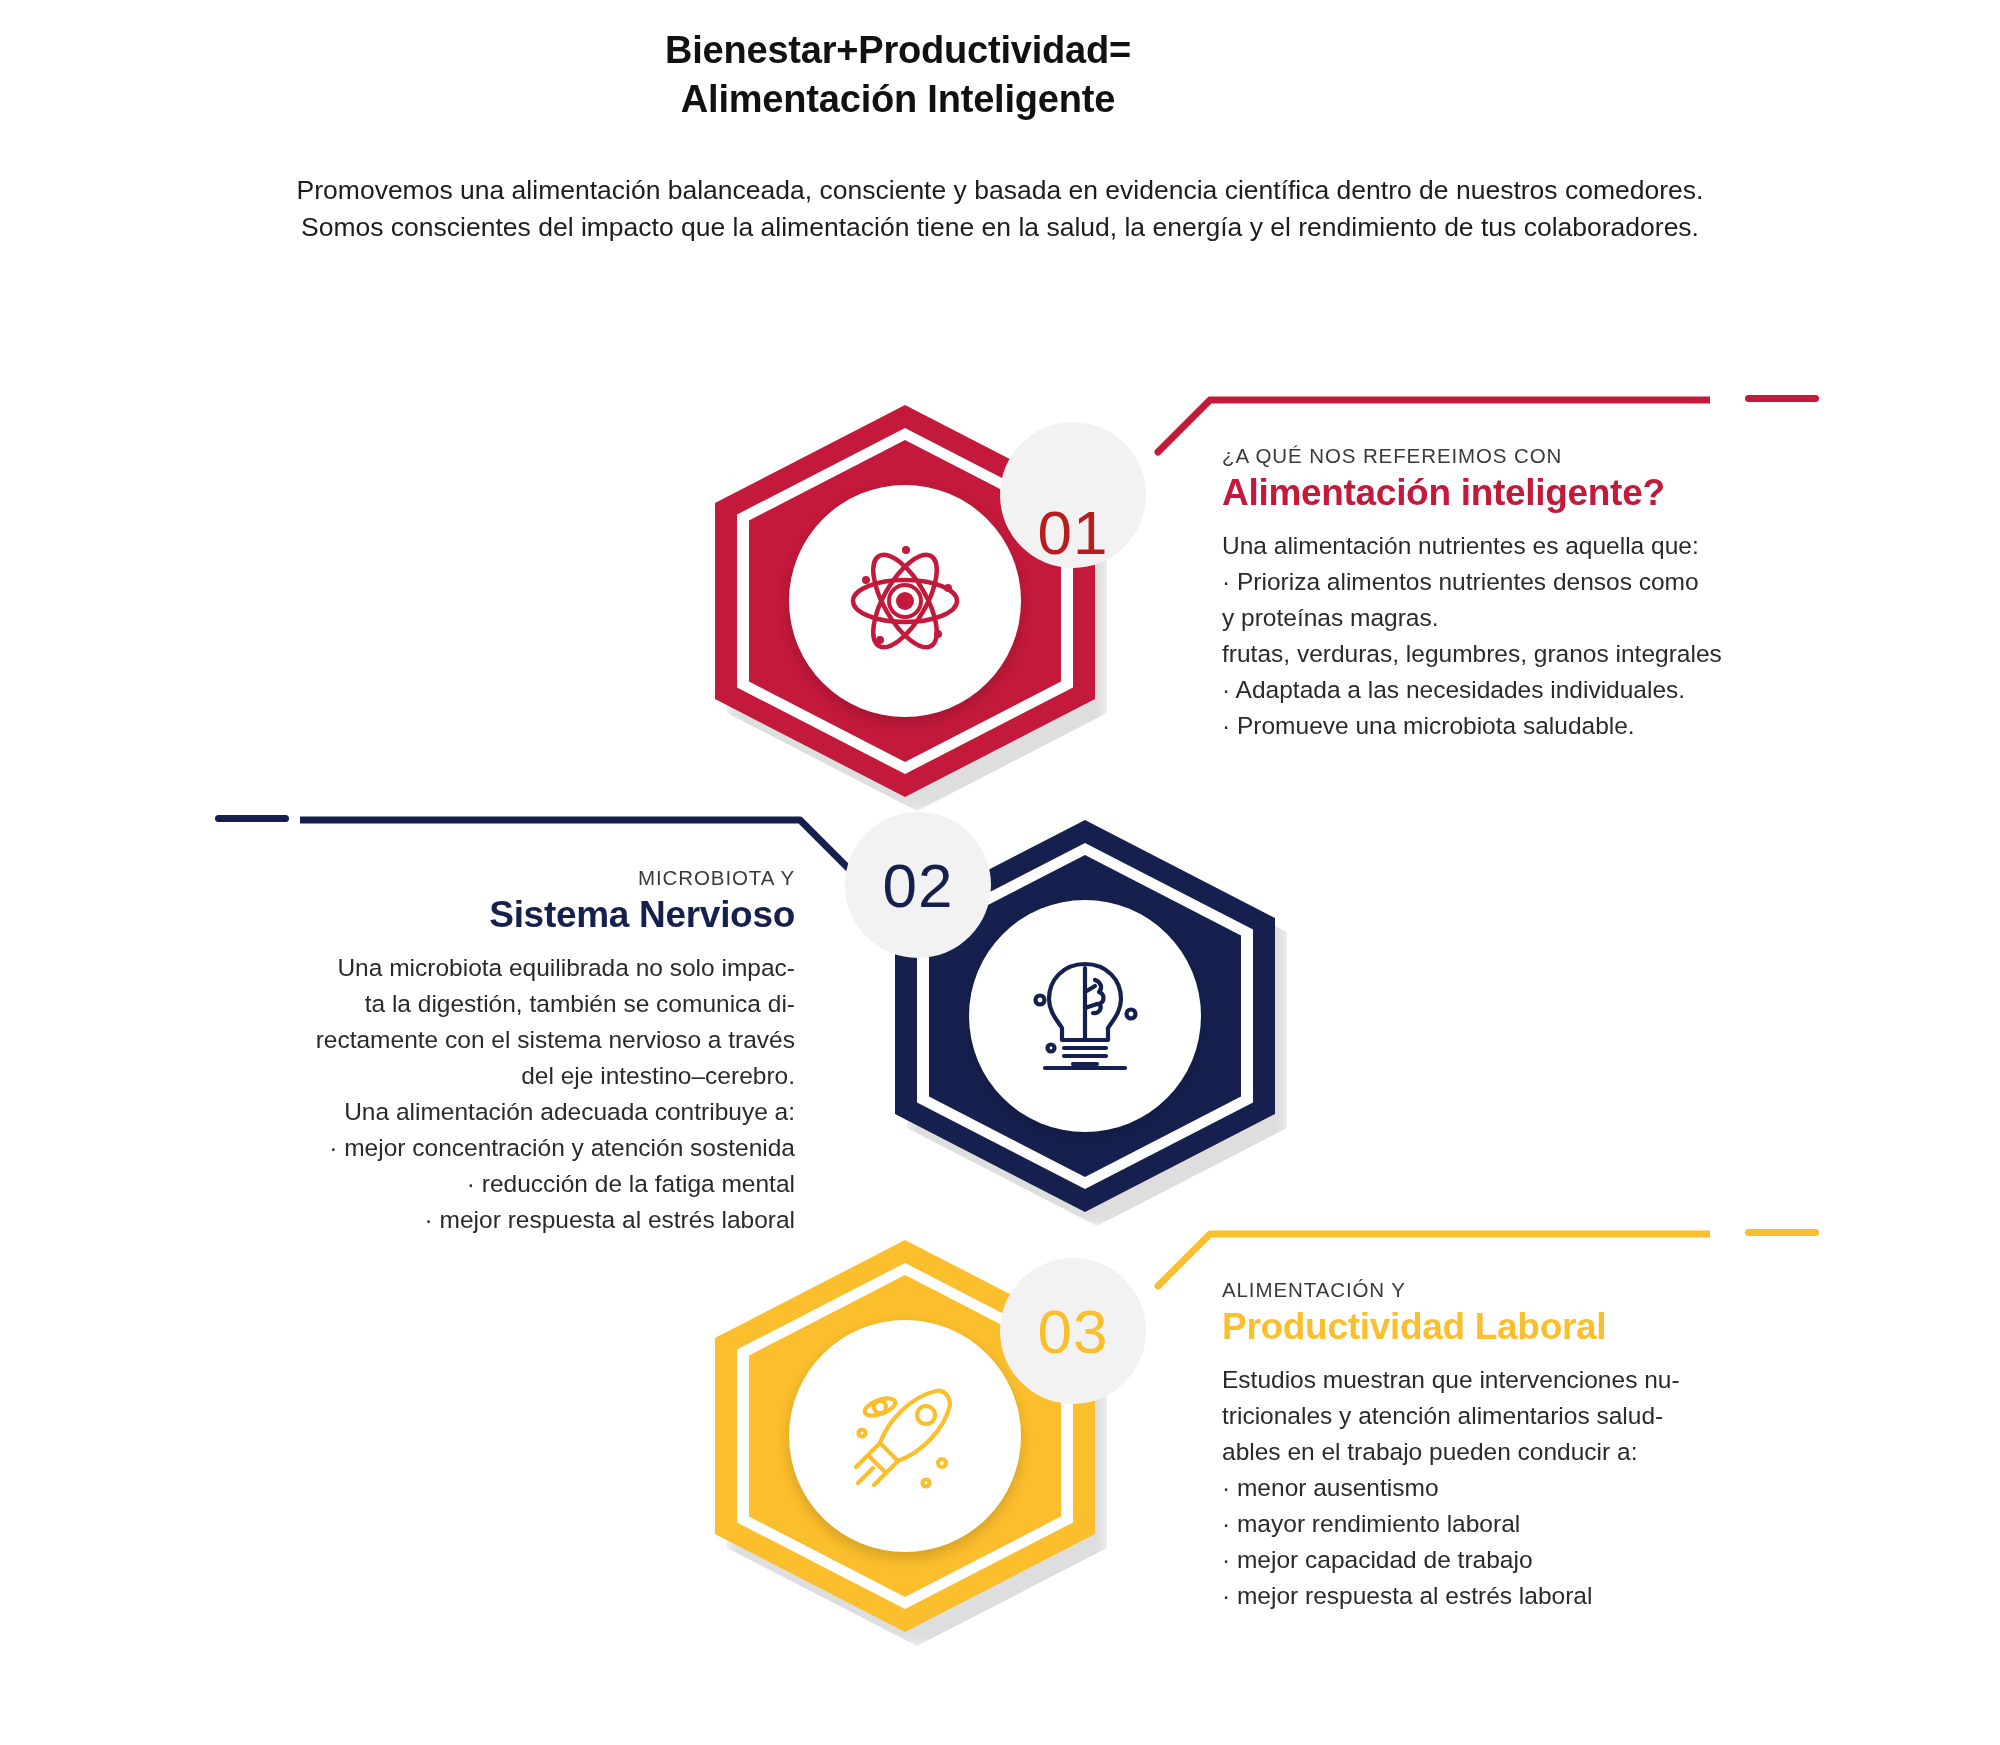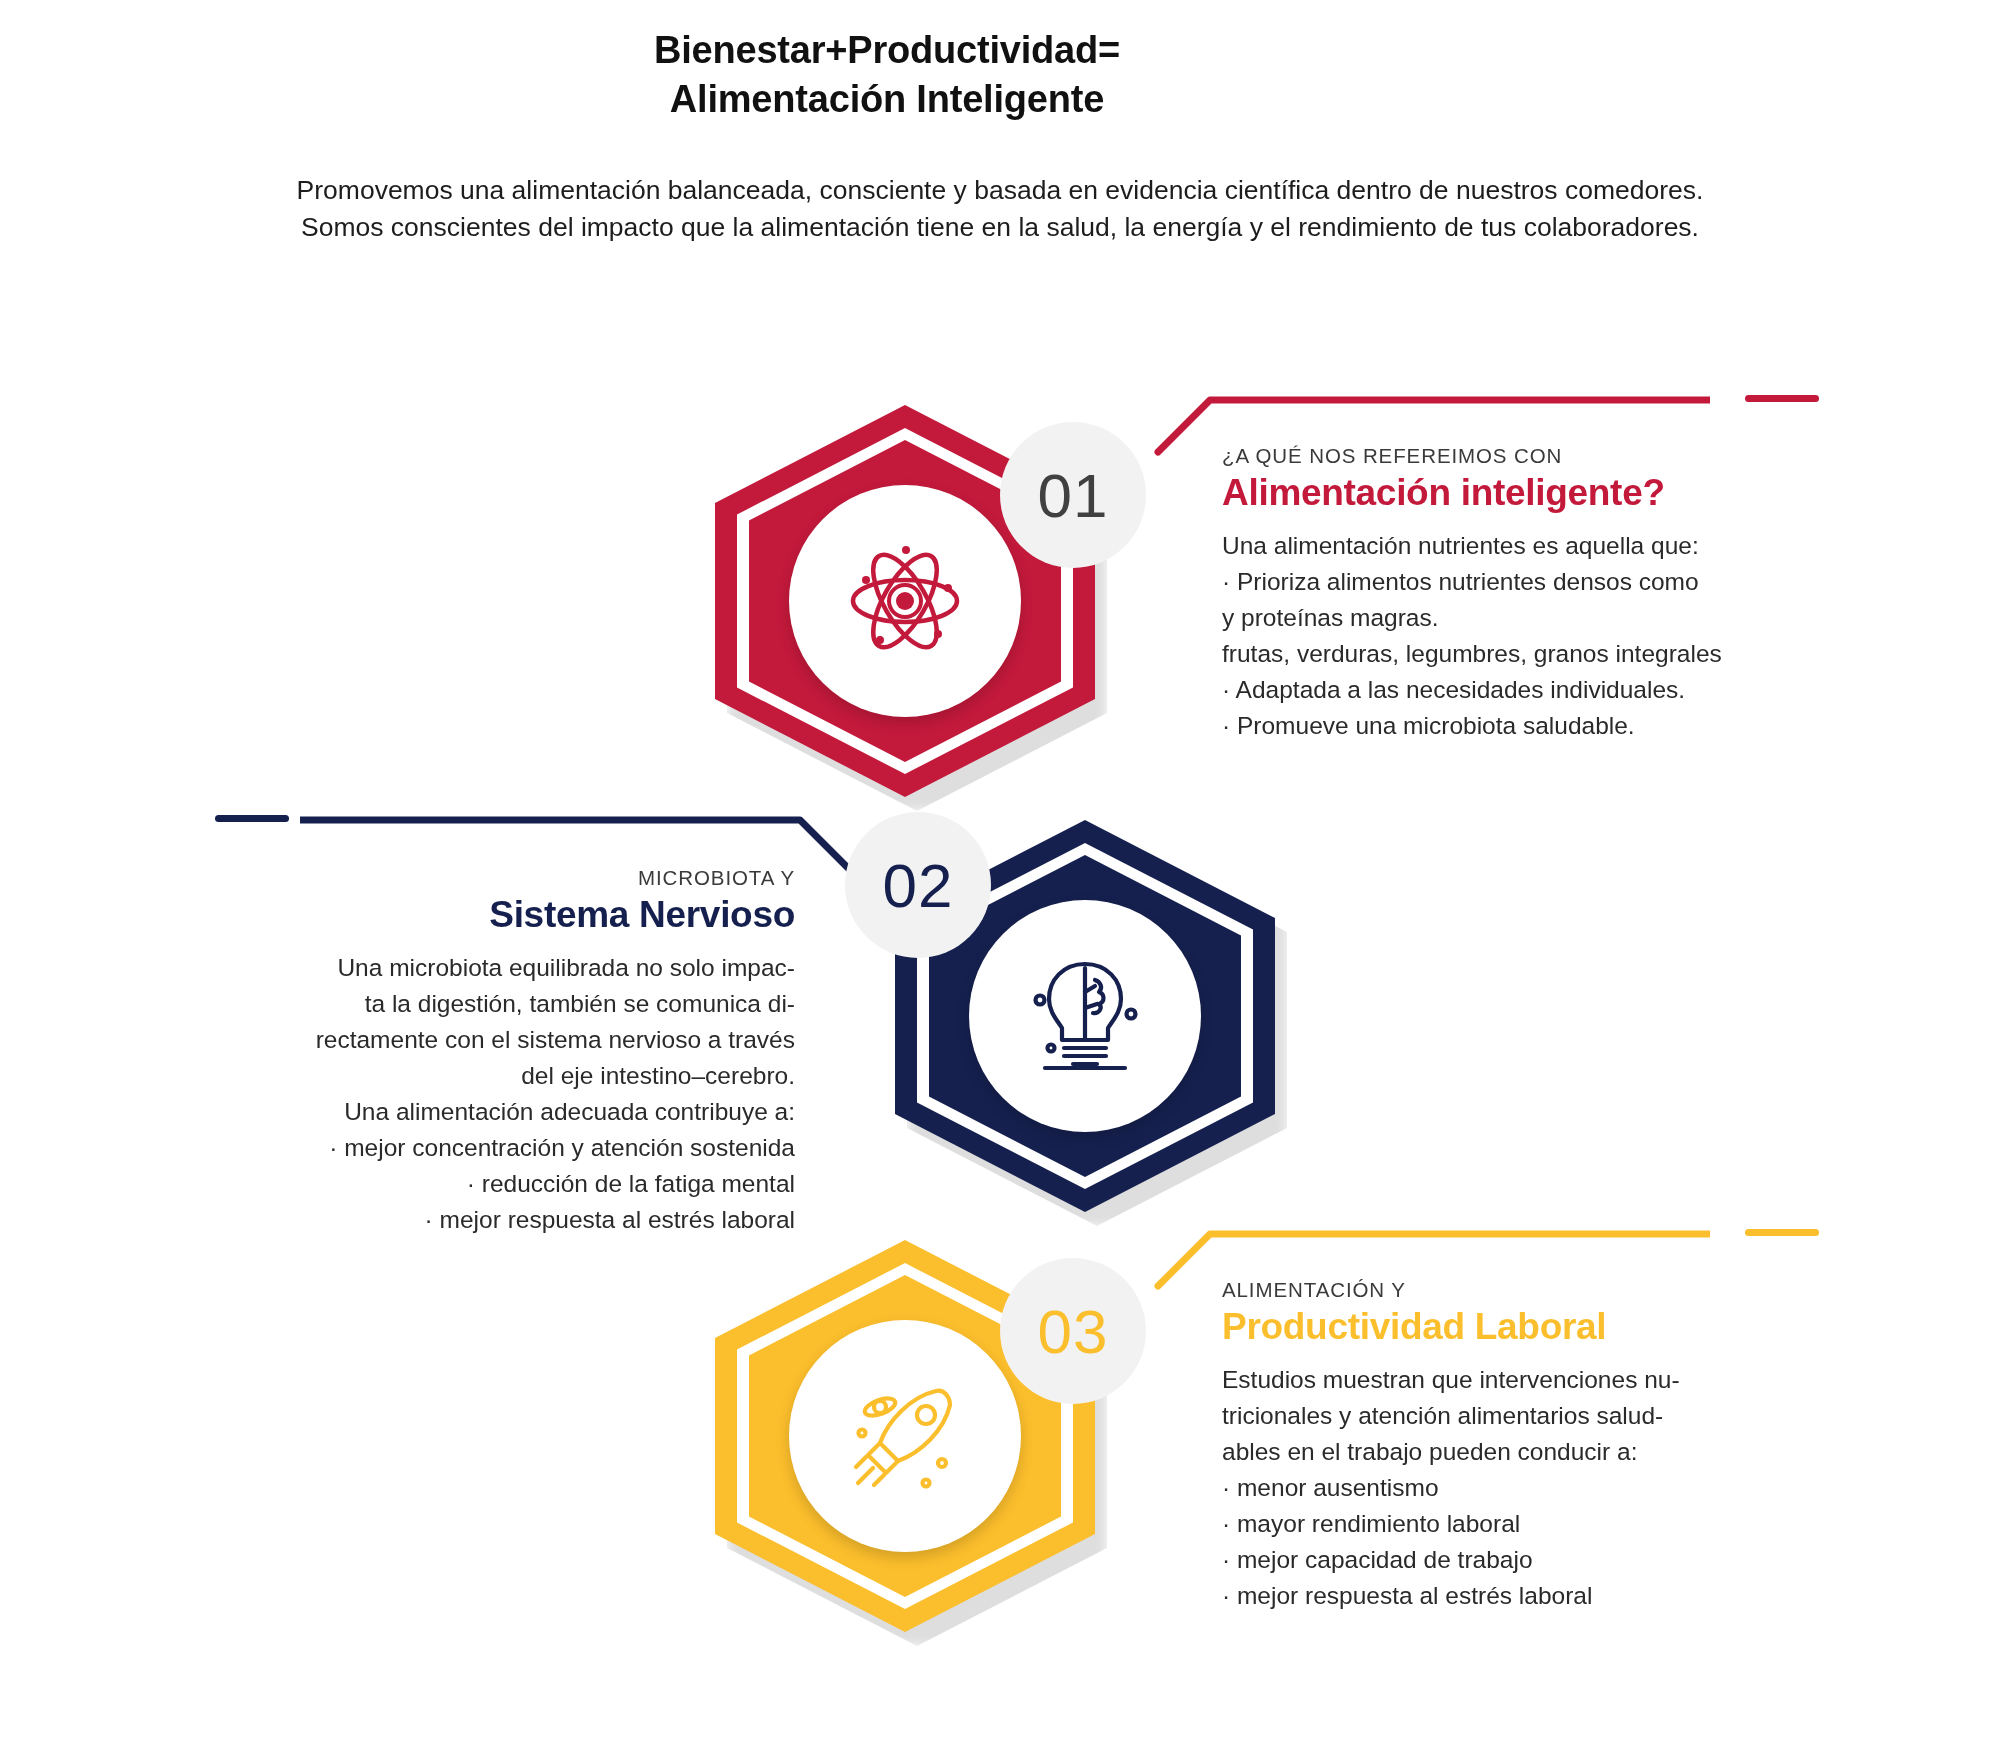--- a/index.html
+++ b/index.html
@@ -13,21 +13,21 @@
     position: relative;
     font-family: "Liberation Sans", sans-serif;
     color: #1b1b1b;
     overflow: hidden;
   }
 
   
   .header {
     position: absolute;
     top: 26px;
-    left: 5px;
+    left: 16px;
     width: 1764px;
     text-align: center;
   }
   .header h1 {
     margin: 0;
     font-size: 38px;
     line-height: 1.28;
     font-weight: bold;
     letter-spacing: -0.2px;
     color: #111111;
@@ -184,21 +184,21 @@
           <circle cx="26" cy="44" r="4" fill="#c3193b"></circle>
           <circle cx="108" cy="52" r="4" fill="#c3193b"></circle>
           <circle cx="40" cy="104" r="4" fill="#c3193b"></circle>
           <circle cx="98" cy="98" r="4" fill="#c3193b"></circle>
           <circle cx="66" cy="14" r="4" fill="#c3193b"></circle>
         </svg>
       </span>
     </div>
   </div>
 
-  <div class="num-badge" style="left:1000px; top:422px; color:#404040;">
+  <div class="num-badge" style="left:1000px; top:422px; color:#b91c1c;align-items:flex-end;">
     <span>01</span>
   </div>
 
   <div class="txt" style="left:1222px; top:444px; width:630px;">
     <div class="eyebrow">¿A QUÉ NOS REFEREIMOS CON</div>
     <div class="title" style="color:#c3193b;">Alimentación inteligente?</div>
     <div class="body">
       <p>Una alimentación nutrientes es aquella que:</p>
       <p>· Prioriza alimentos nutrientes densos como</p>
       <p>y proteínas magras.</p>

